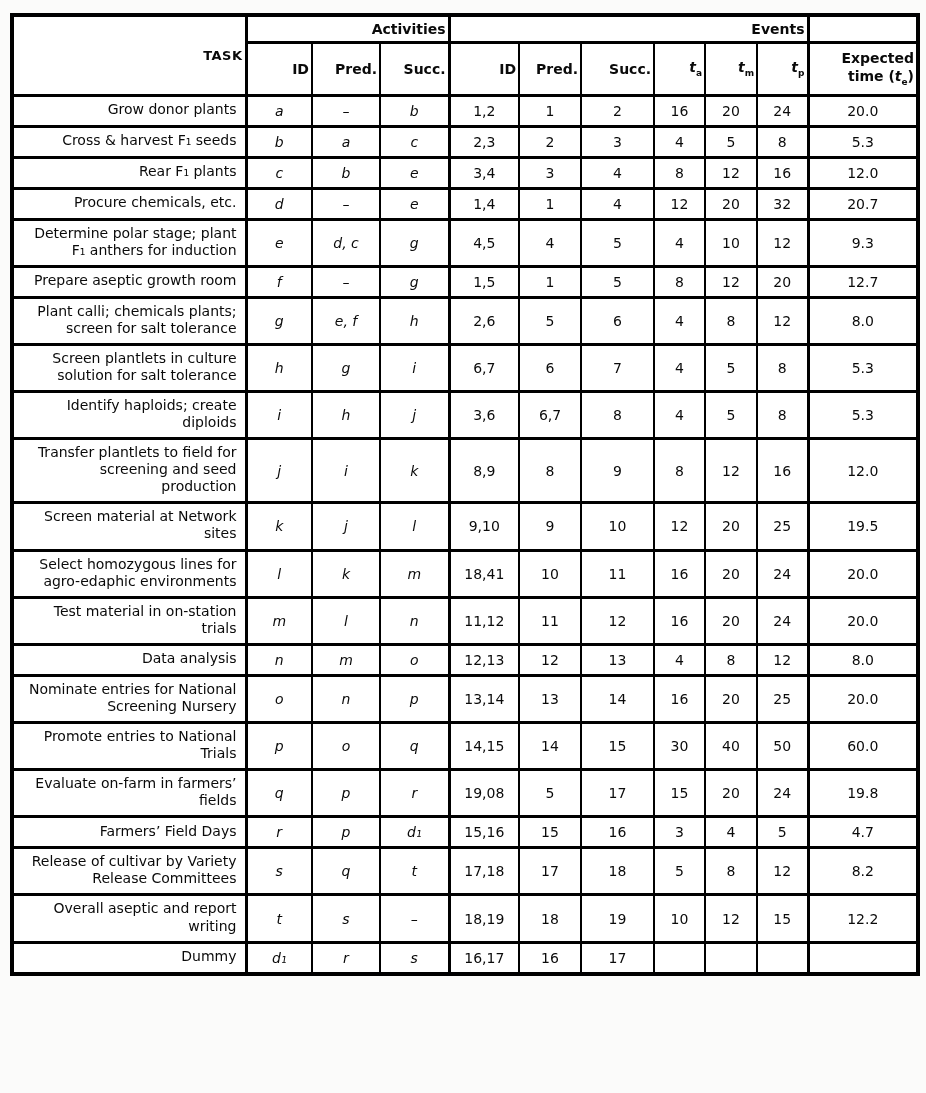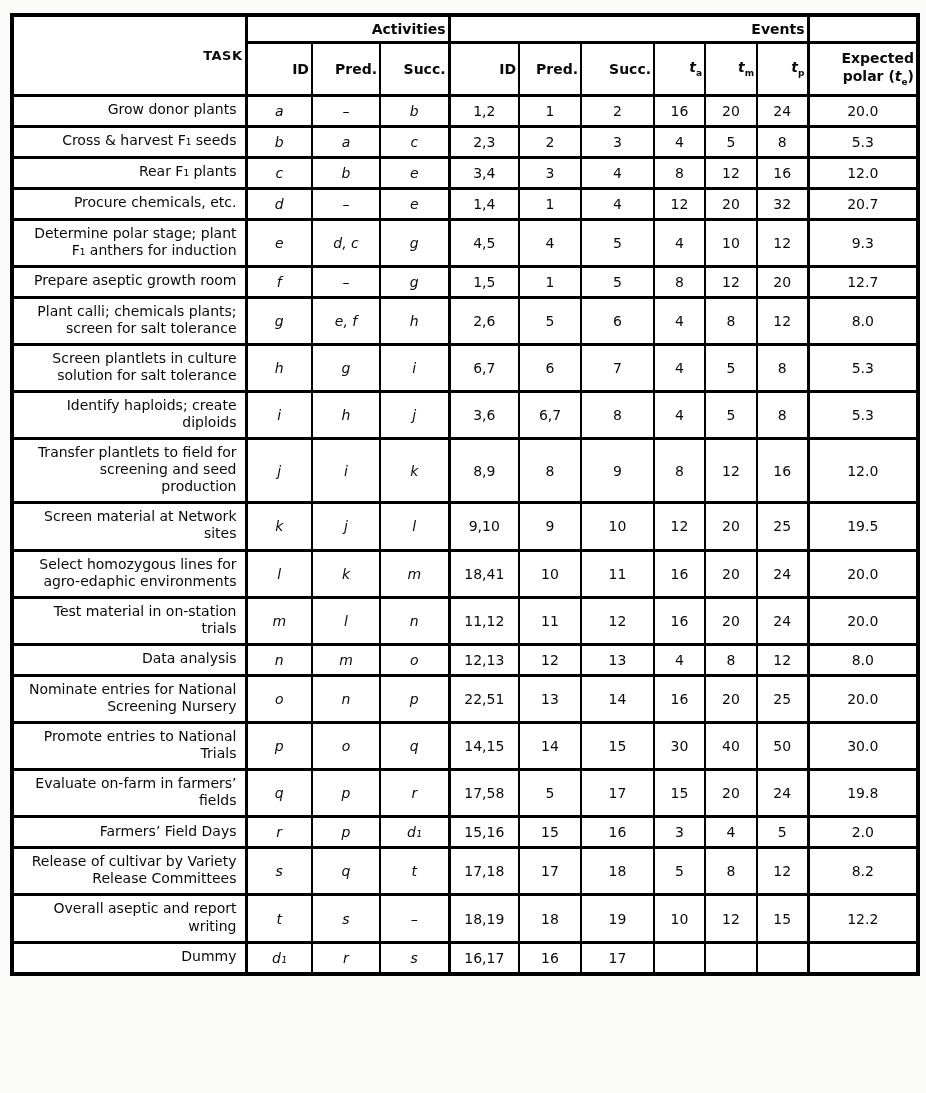--- a/index.html
+++ b/index.html
@@ -90,21 +90,21 @@
         <th>Pred.</th>
         <th>Succ.</th>
         <th class="thick-left">ID</th>
         <th>Pred.</th>
         <th>Succ.</th>
         <th><em>t</em><sub>a</sub></th>
         <th><em>t</em><sub>m</sub></th>
         <th><em>t</em><sub>p</sub></th>
         <th class="thick-left expected-head">
           <span>Expected</span><br>
-          <span>polar (</span><em>t</em><sub>e</sub><span>)</span>
+          <span>time (</span><em>t</em><sub>e</sub><span>)</span>
         </th>
       </tr>
     </thead>
     <tbody>
         <tr>
           <td class="task-cell">Grow donor plants</td>
           <td class="num-cell act thick-left">a</td>
           <td class="num-cell act">–</td>
           <td class="num-cell act">b</td>
           <td class="num-cell thick-left">1,2</td>
@@ -282,66 +282,66 @@
           <td class="num-cell">4</td>
           <td class="num-cell">8</td>
           <td class="num-cell">12</td>
           <td class="num-cell thick-left">8.0</td>
         </tr>
         <tr>
           <td class="task-cell">Nominate entries for National Screening Nursery</td>
           <td class="num-cell act thick-left">o</td>
           <td class="num-cell act">n</td>
           <td class="num-cell act">p</td>
-          <td class="num-cell thick-left">22,51</td>
+          <td class="num-cell thick-left">13,14</td>
           <td class="num-cell">13</td>
           <td class="num-cell">14</td>
           <td class="num-cell">16</td>
           <td class="num-cell">20</td>
           <td class="num-cell">25</td>
           <td class="num-cell thick-left">20.0</td>
         </tr>
         <tr>
           <td class="task-cell">Promote entries to National Trials</td>
           <td class="num-cell act thick-left">p</td>
           <td class="num-cell act">o</td>
           <td class="num-cell act">q</td>
           <td class="num-cell thick-left">14,15</td>
           <td class="num-cell">14</td>
           <td class="num-cell">15</td>
           <td class="num-cell">30</td>
           <td class="num-cell">40</td>
           <td class="num-cell">50</td>
-          <td class="num-cell thick-left">30.0</td>
+          <td class="num-cell thick-left">60.0</td>
         </tr>
         <tr>
           <td class="task-cell">Evaluate on-farm in farmers’ fields</td>
           <td class="num-cell act thick-left">q</td>
           <td class="num-cell act">p</td>
           <td class="num-cell act">r</td>
-          <td class="num-cell thick-left">17,58</td>
+          <td class="num-cell thick-left">19,08</td>
           <td class="num-cell">5</td>
           <td class="num-cell">17</td>
           <td class="num-cell">15</td>
           <td class="num-cell">20</td>
           <td class="num-cell">24</td>
           <td class="num-cell thick-left">19.8</td>
         </tr>
         <tr>
           <td class="task-cell">Farmers’ Field Days</td>
           <td class="num-cell act thick-left">r</td>
           <td class="num-cell act">p</td>
           <td class="num-cell act">d₁</td>
           <td class="num-cell thick-left">15,16</td>
           <td class="num-cell">15</td>
           <td class="num-cell">16</td>
           <td class="num-cell">3</td>
           <td class="num-cell">4</td>
           <td class="num-cell">5</td>
-          <td class="num-cell thick-left">2.0</td>
+          <td class="num-cell thick-left">4.7</td>
         </tr>
         <tr>
           <td class="task-cell">Release of cultivar by Variety Release Committees</td>
           <td class="num-cell act thick-left">s</td>
           <td class="num-cell act">q</td>
           <td class="num-cell act">t</td>
           <td class="num-cell thick-left">17,18</td>
           <td class="num-cell">17</td>
           <td class="num-cell">18</td>
           <td class="num-cell">5</td>

